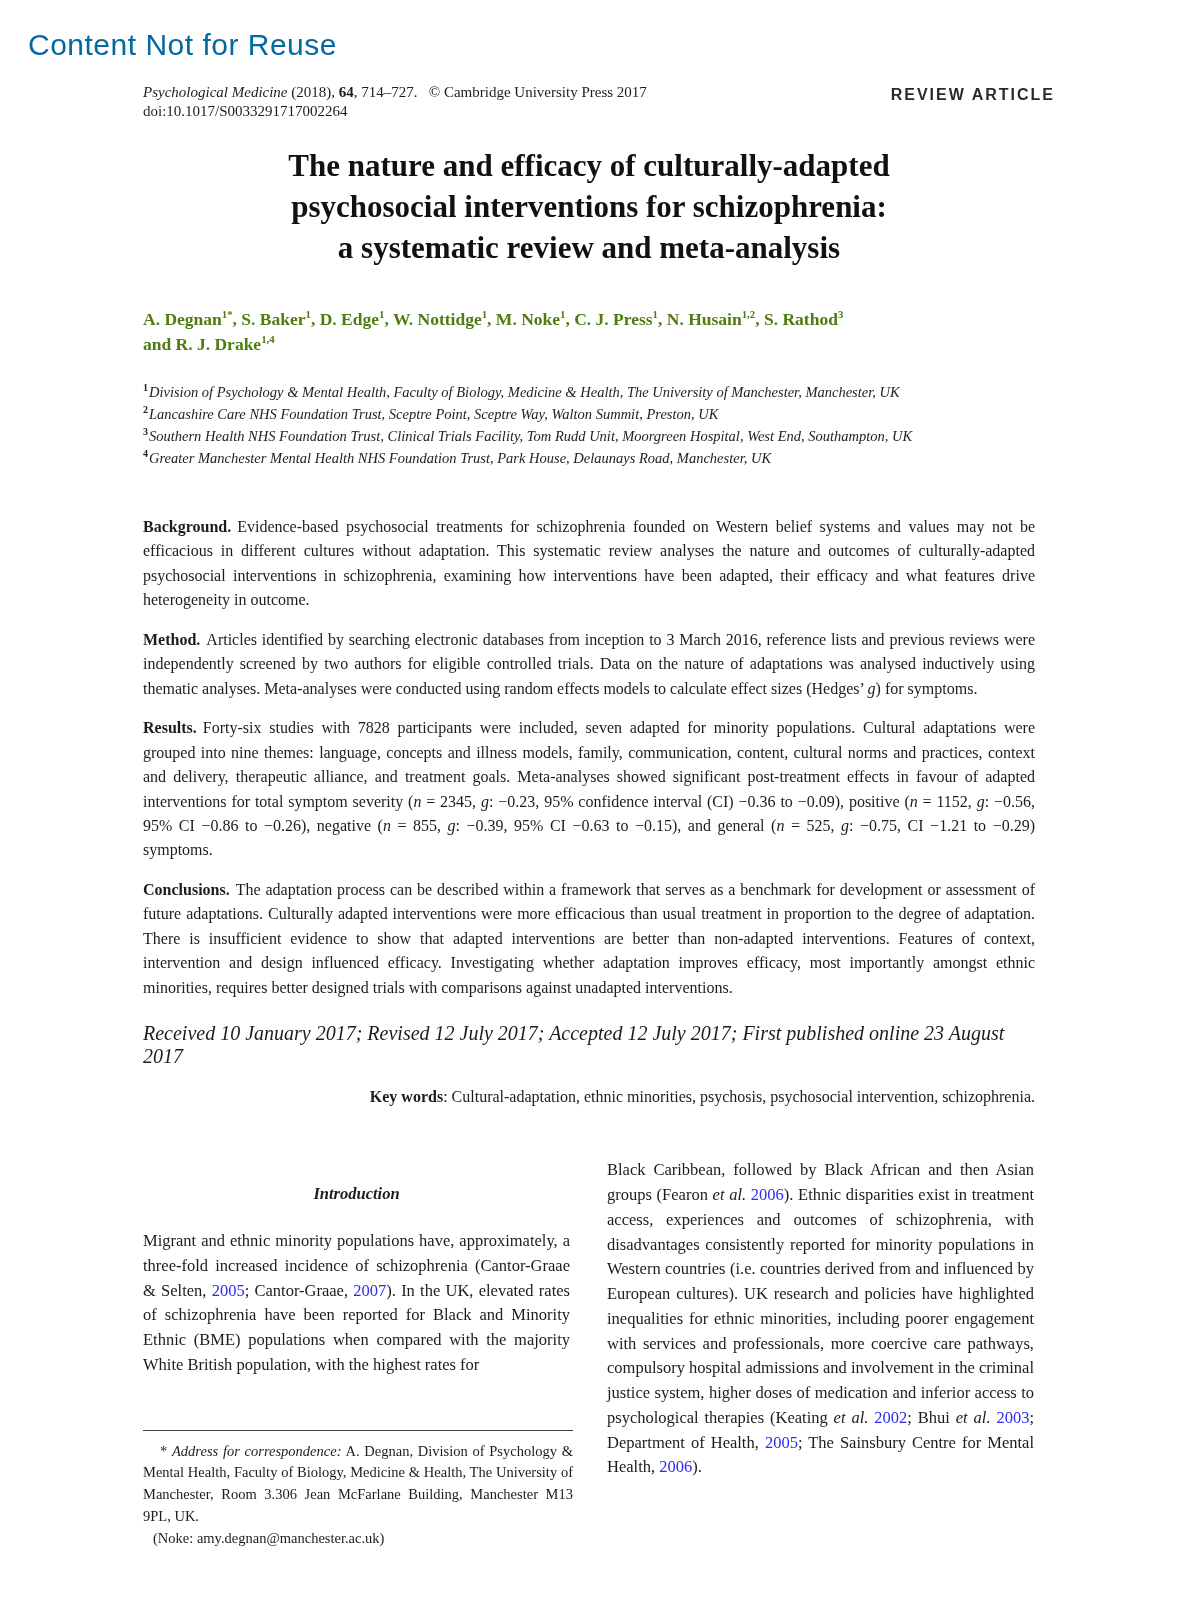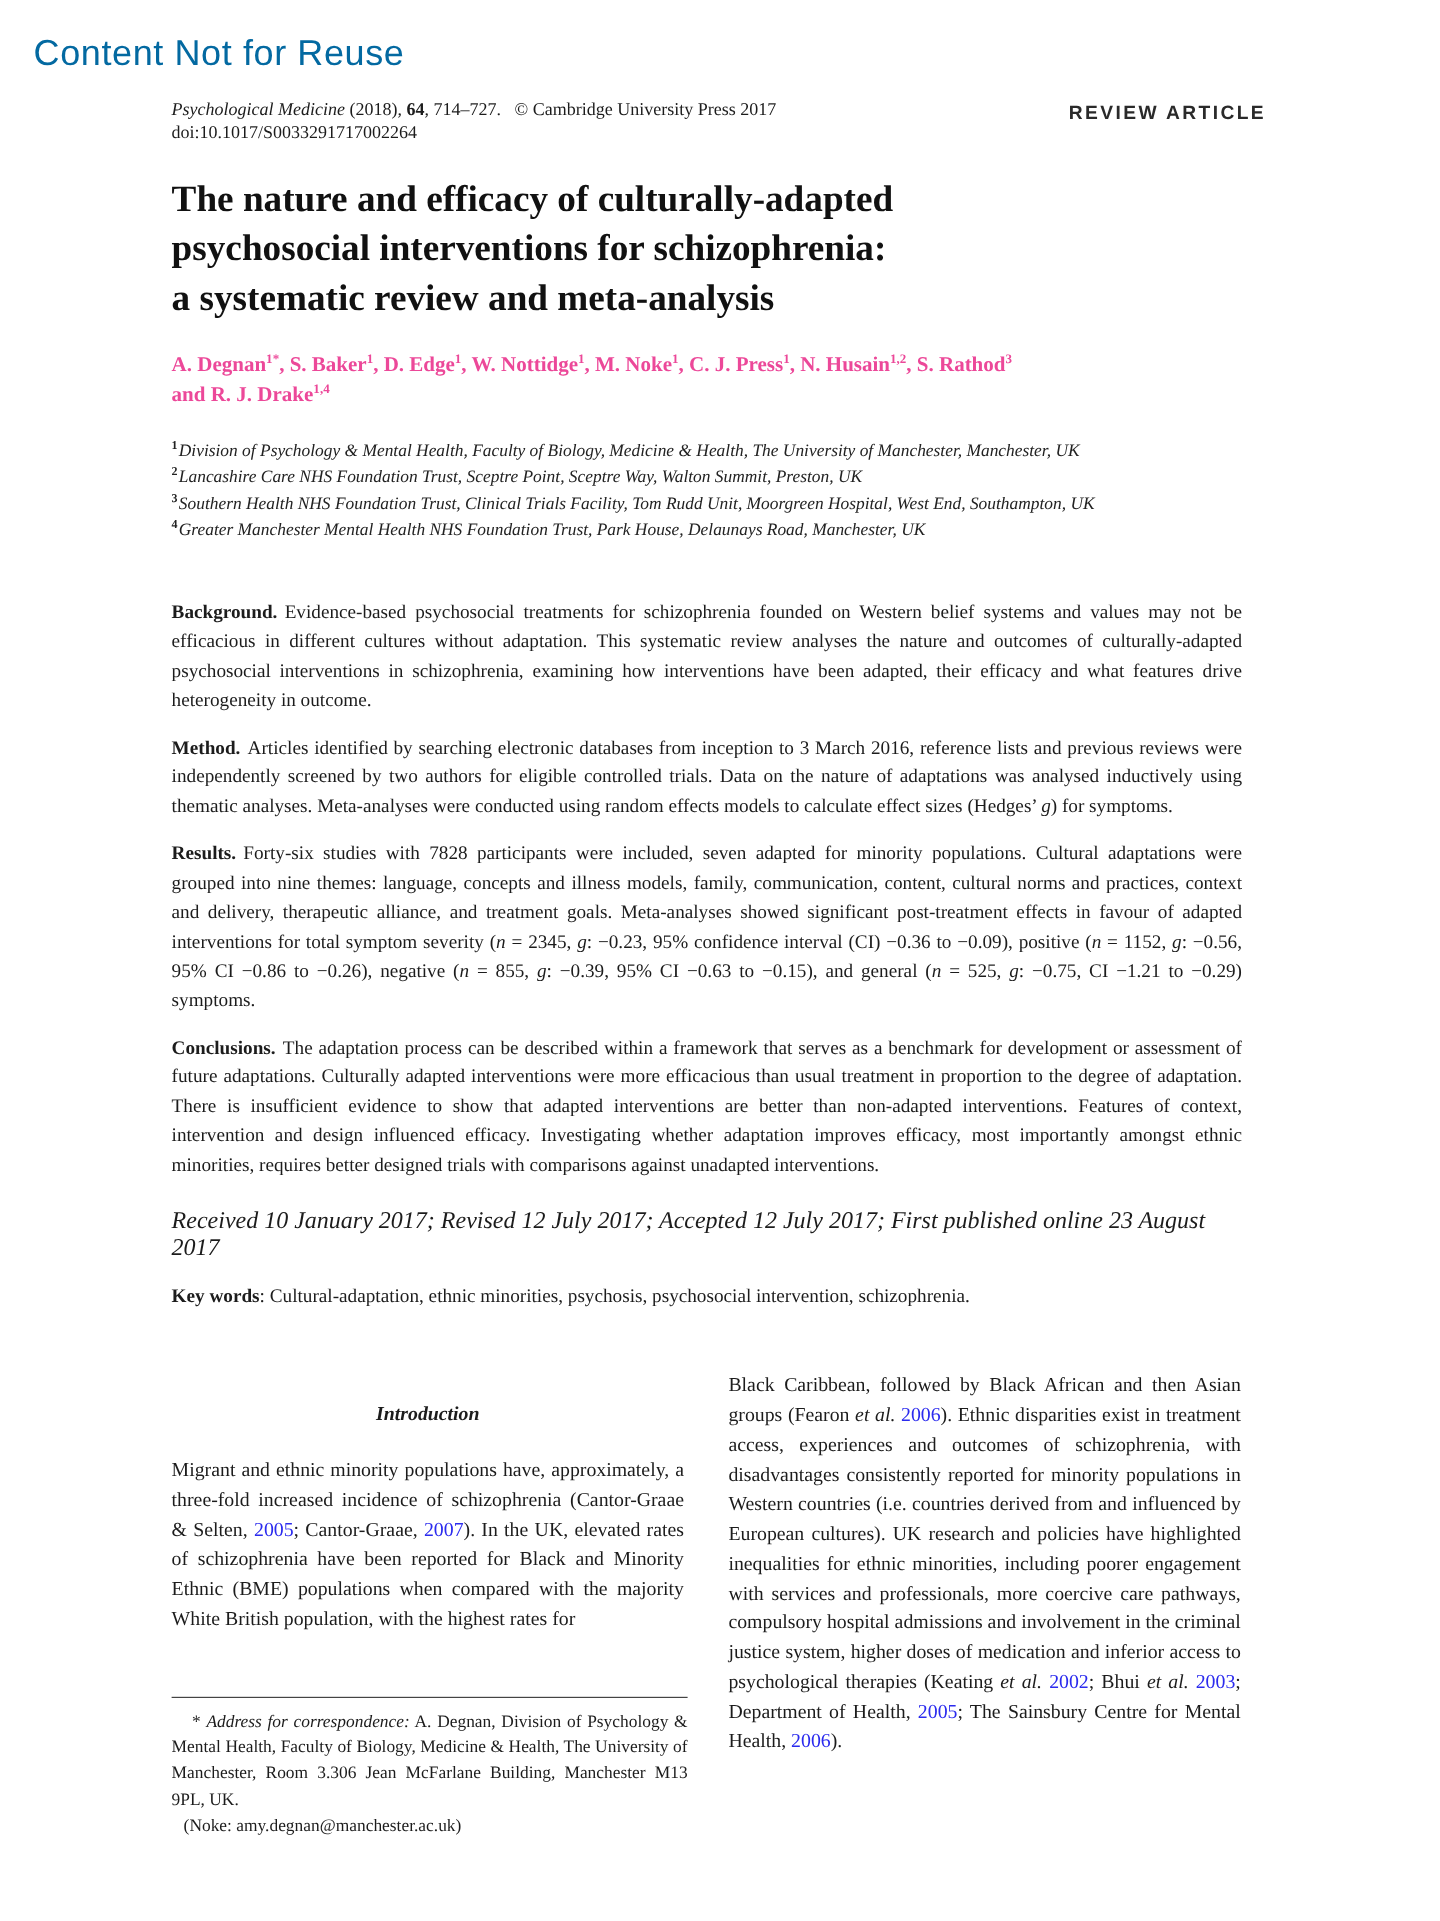--- a/index.html
+++ b/index.html
@@ -17,33 +17,33 @@
 
   .header-row { display:flex; justify-content:space-between; align-items:flex-start; }
   .journal-line { font-size:15px; }
   .doi { font-size:15px; margin-top:2px; }
   .article-type {
     font-family:"Liberation Sans", sans-serif; font-size:16px; font-weight:bold;
     letter-spacing:2px; color:#2a2a2a; margin-top:2px; margin-right:-20px;
   }
 
   .title { font-size:31px; font-weight:bold; line-height:1.32; margin-top:26px; color:#111; }
-  .title-line { display:block; }
+  .title-line { display:block;text-align:center; }
 
-  .authors { margin-top:22px; font-size:17.5px; font-weight:bold; line-height:1.45; color:#ec4899; }
+  .authors { margin-top:38px; font-size:17.5px; font-weight:bold; line-height:1.45; color:#4d7c0f; }
 
   .affiliations { margin-top:24px; font-size:14.5px; font-style:italic; line-height:1.45; color:#222; }
   .affiliation { display:block; }
   .aff-sup { vertical-align:super; font-size:10px; font-weight:bold; font-style:normal; margin-right:1px; }
 
   .abstract { margin-top:46px; }
   .abs { font-size:16px; line-height:1.53; text-align:justify; margin-bottom:15px; }
   .abs-label { font-weight:bold; margin-right:6px; }
   .received { font-size:20px; font-style:italic; margin-top:22px; margin-bottom:20px; }
-  .keywords { font-size:16px; margin-bottom:0; }
+  .keywords { font-size:16px; margin-bottom:0;text-align:right; }
   .kw-label { font-weight:bold; }
 
   .columns { display:flex; gap:37px; margin-top:52px; }
   .col { width:427px; text-align:justify; font-size:16.5px; line-height:1.5; }
   .intro-heading { font-size:16.5px; font-weight:bold; margin-top:24px; margin-bottom:22px; text-align:center;font-style:italic; }
 
   .footnote { margin-top:52px; width:430px; border-top:1.5px solid #444; padding-top:10px;
               font-size:14.5px; line-height:1.5; text-align:justify; }
   .fn-line1 { text-indent:17px; }
   .fn-email { text-indent:10px; }

